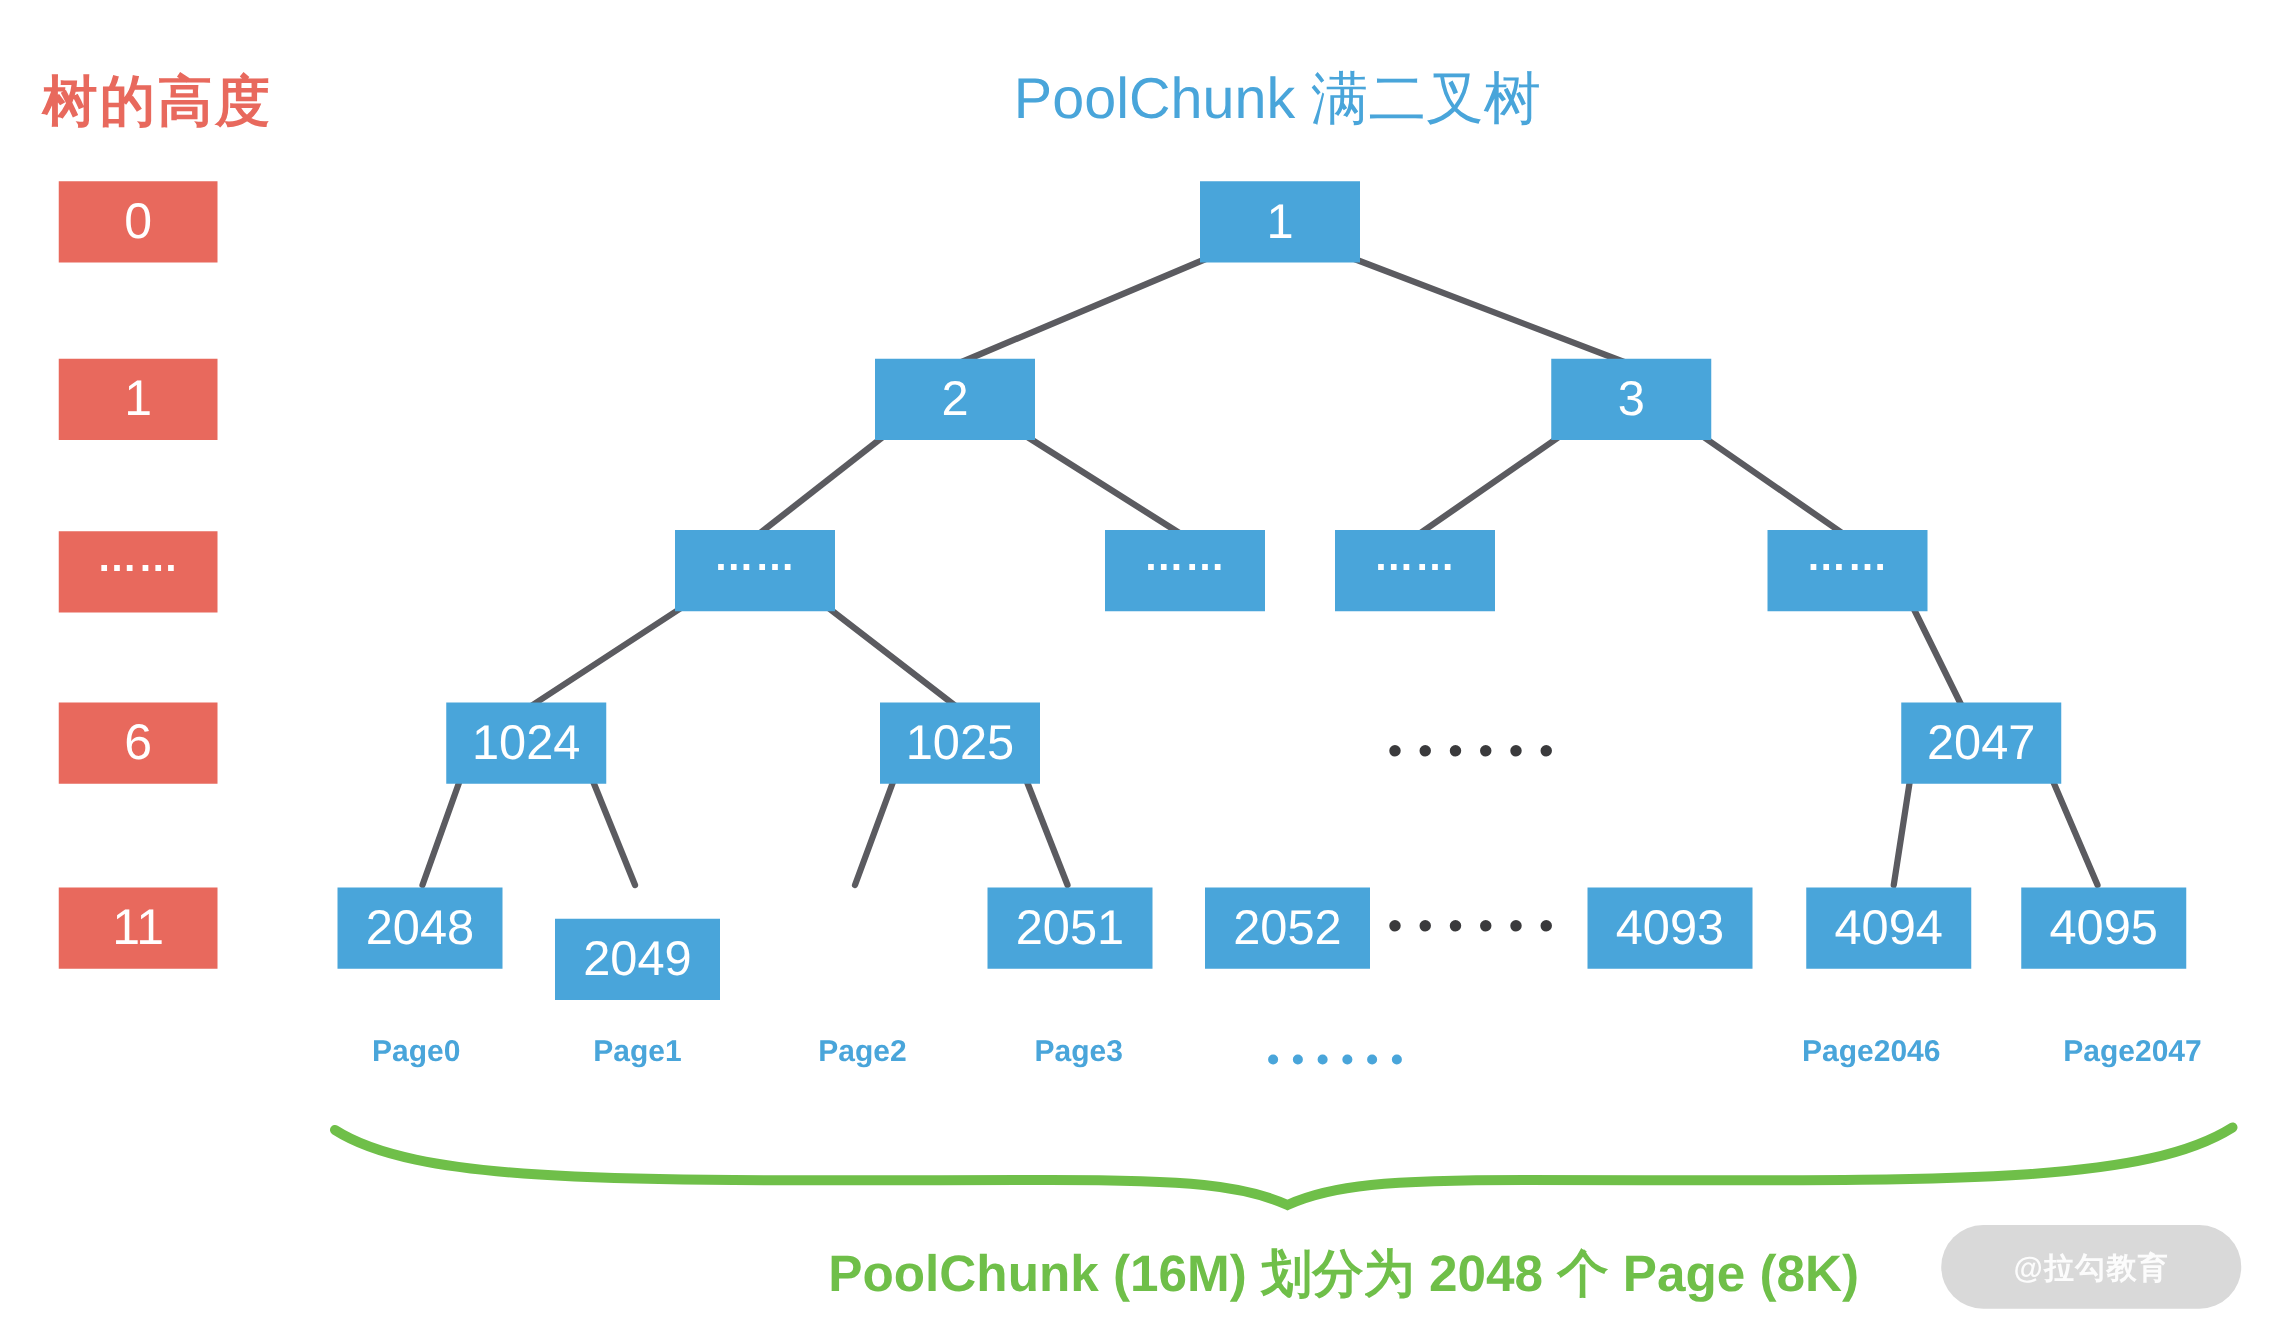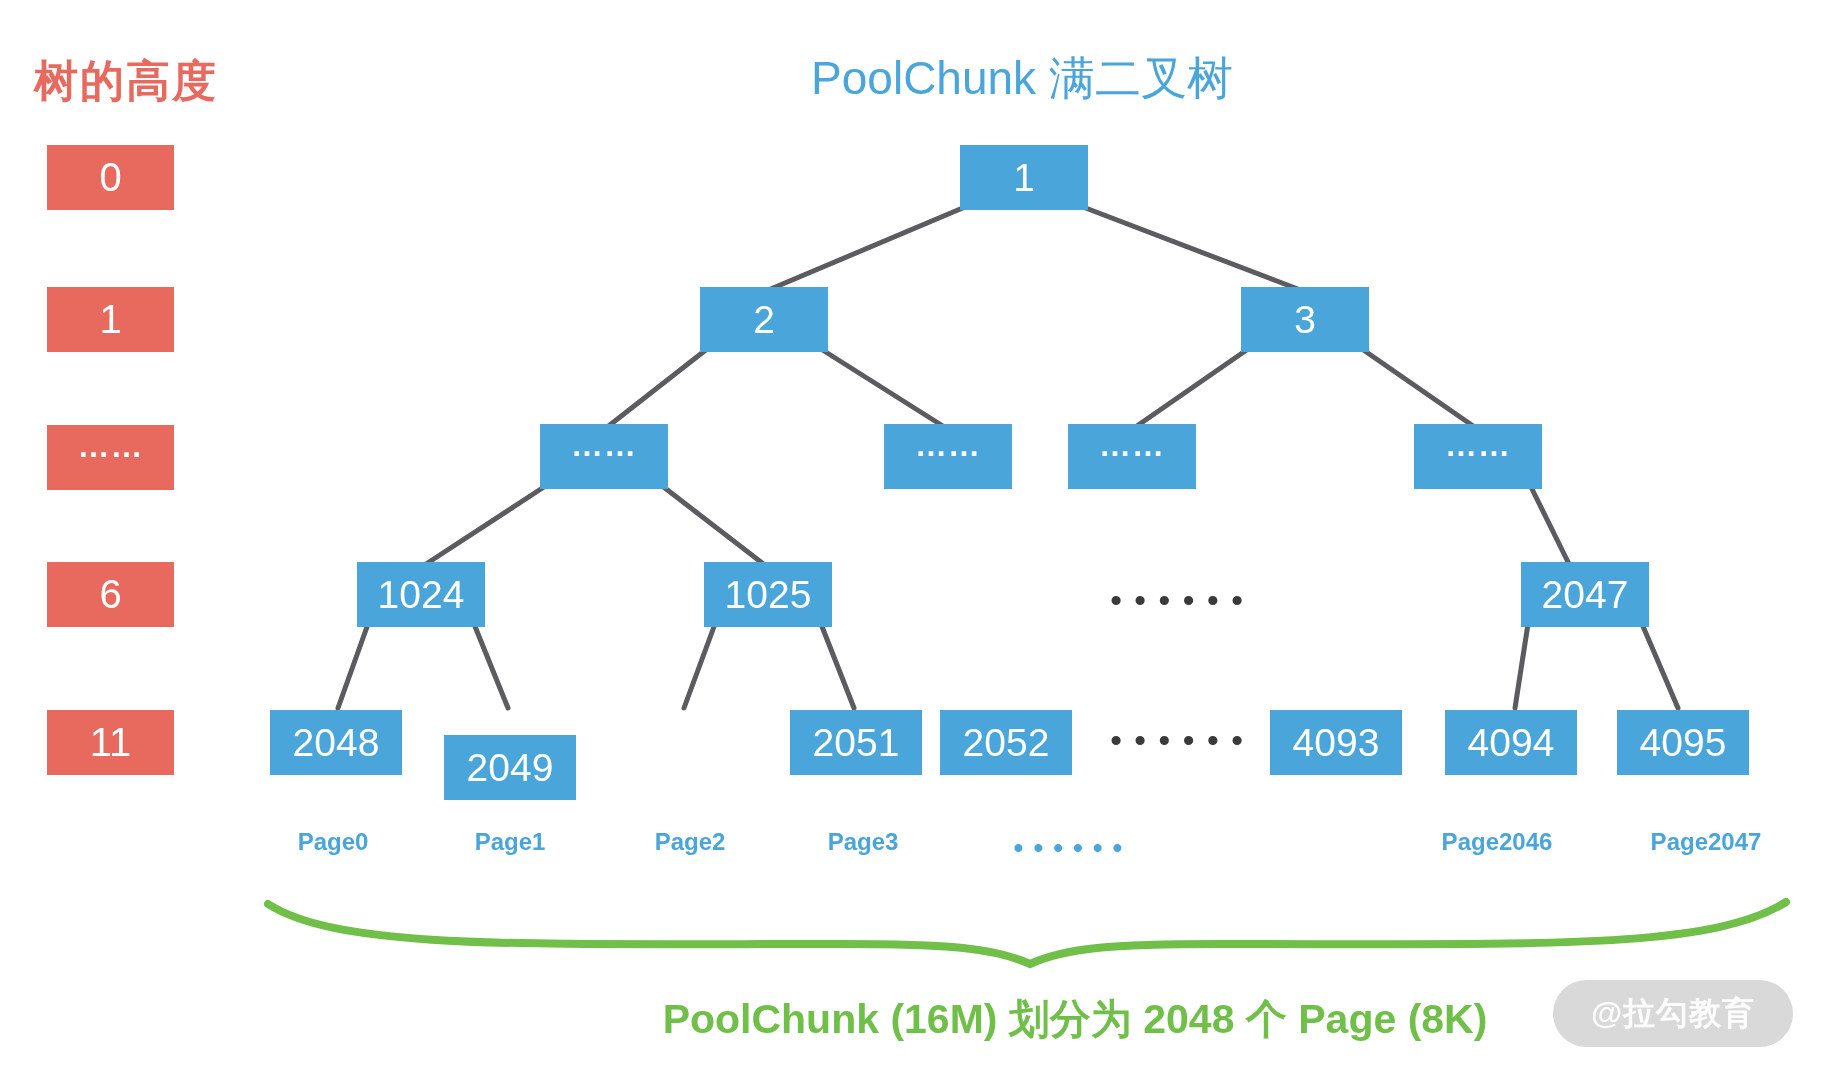--- a/index.html
+++ b/index.html
@@ -31,21 +31,21 @@
           font-size:28px;font-weight:bold;letter-spacing:10px;z-index:1;}
 
   .page-label{position:absolute;top:828px;transform:translateX(-50%);color:var(--blue);
           font-size:24px;font-weight:600;white-space:nowrap;z-index:1;}
 
   .caption{position:absolute;left:575px;top:992px;width:1000px;text-align:center;
           color:var(--green);font-size:41px;font-weight:bold;white-space:nowrap;z-index:1;}
 
   .watermark{position:absolute;left:1553px;top:980px;width:240px;height:67px;border-radius:34px;
           background:var(--wm-bg);display:flex;align-items:center;justify-content:center;z-index:2;}
-  .watermark span{color:rgba(255,255,255,0.92);font-size:32px;font-weight:bold;letter-spacing:1px;text-align:center;}
+  .watermark span{color:rgba(255,255,255,0.92);font-size:24px;font-weight:bold;letter-spacing:1px;text-align:center;}
 </style>
 </head>
 <body>
 
 <div class="canvas">
 
   <svg class="edges" viewBox="0 0 1834 1074">
     <line x1="965" y1="207" x2="766" y2="291"></line>
     <line x1="1083" y1="207" x2="1303" y2="291"></line>
     <line x1="707" y1="349" x2="606" y2="428"></line>
@@ -94,21 +94,21 @@
     </div>
 
   <div class="bluebox" style="left:357px;top:562px">1024</div>
   <div class="bluebox" style="left:704px;top:562px">1025</div>
   <div class="free-dots" style="left:1088px;top:582px">••••••</div>
   <div class="bluebox" style="left:1521px;top:562px">2047</div>
 
   <div class="bluebox leaf" style="left:270px;top:710px">2048</div>
   <div class="bluebox leaf" style="left:444px;top:735px">2049</div>
   <div class="bluebox leaf" style="left:790px;top:710px">2051</div>
-  <div class="bluebox leaf" style="left:940px;top:710px">2052</div>
+  <div class="bluebox leaf" style="left:964px;top:710px">2052</div>
   <div class="free-dots" style="left:1088px;top:722px">••••••</div>
   <div class="bluebox leaf" style="left:1270px;top:710px">4093</div>
   <div class="bluebox leaf" style="left:1445px;top:710px">4094</div>
   <div class="bluebox leaf" style="left:1617px;top:710px">4095</div>
 
   <div class="page-label" style="left:333px">Page0</div>
   <div class="page-label" style="left:510px">Page1</div>
   <div class="page-label" style="left:690px">Page2</div>
   <div class="page-label" style="left:863px">Page3</div>
   <div class="page-dots" style="left:978px;top:832px">••••••</div>

